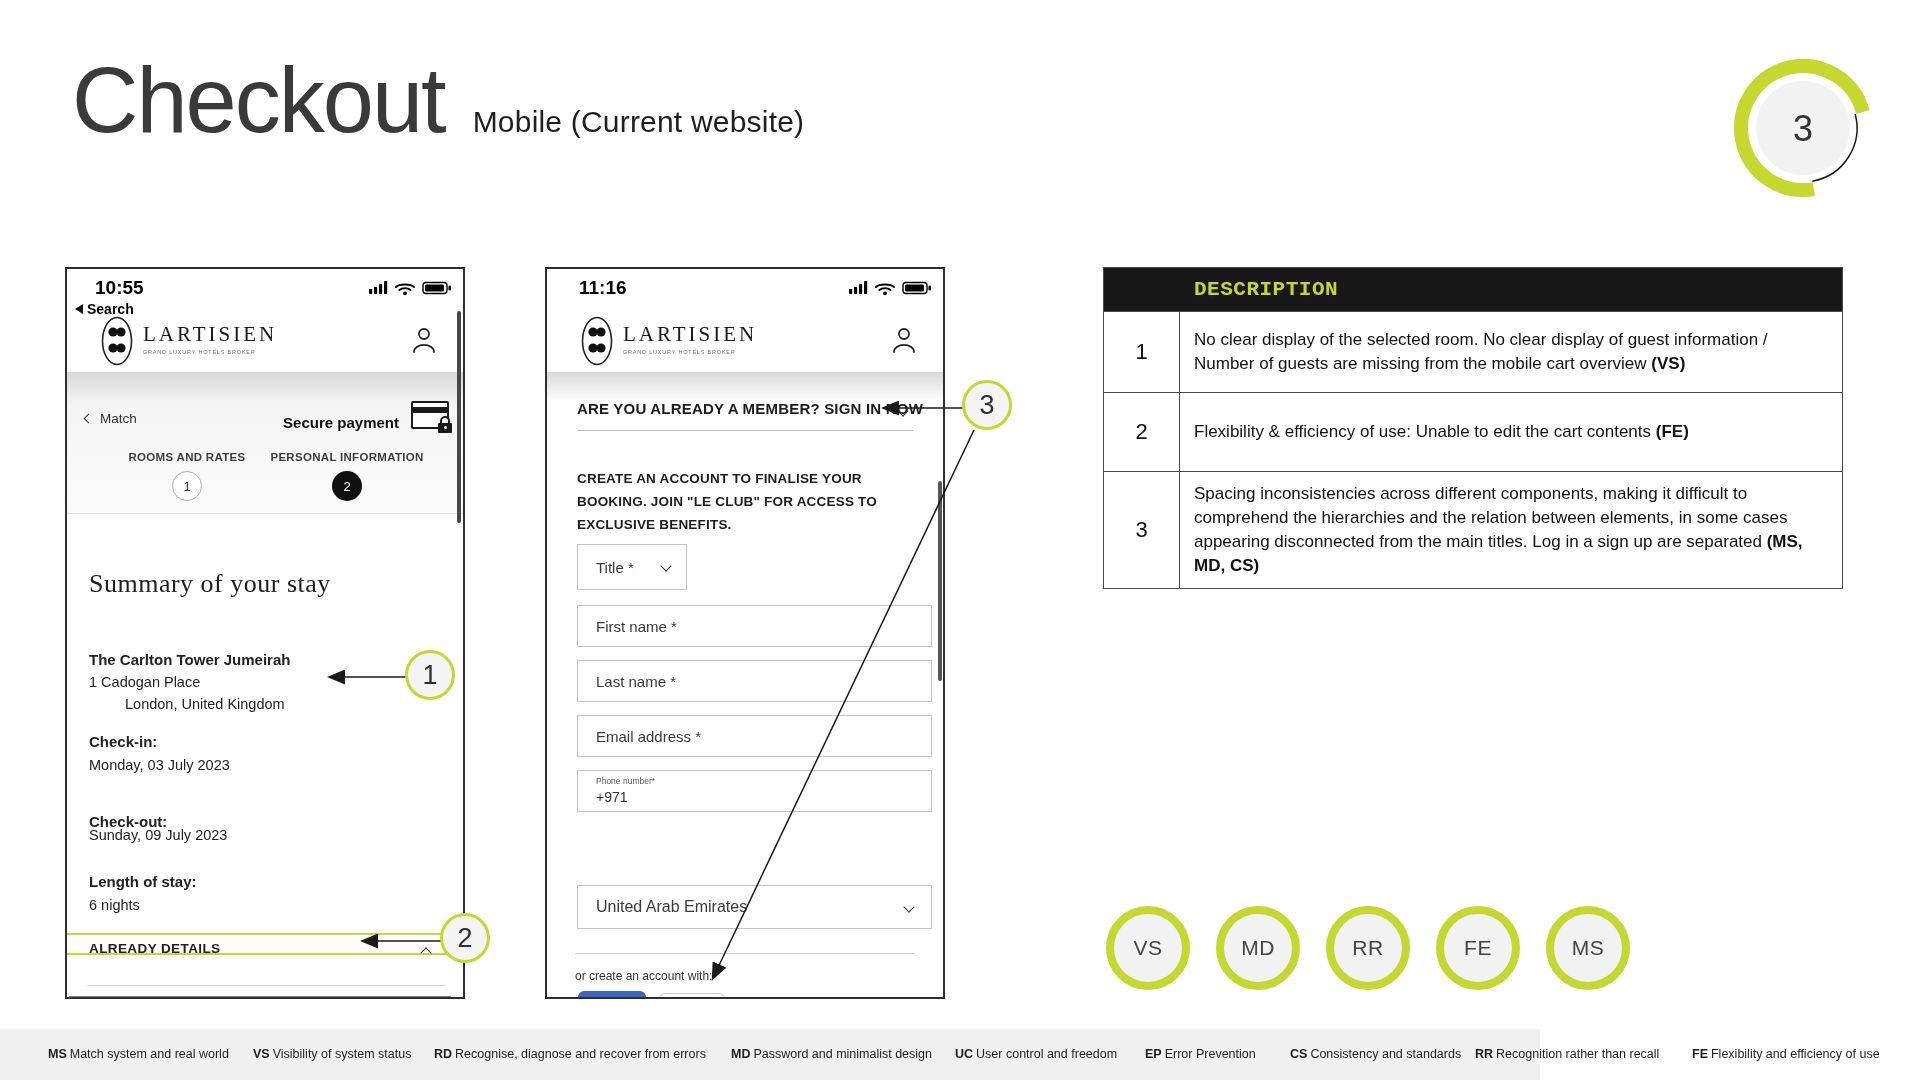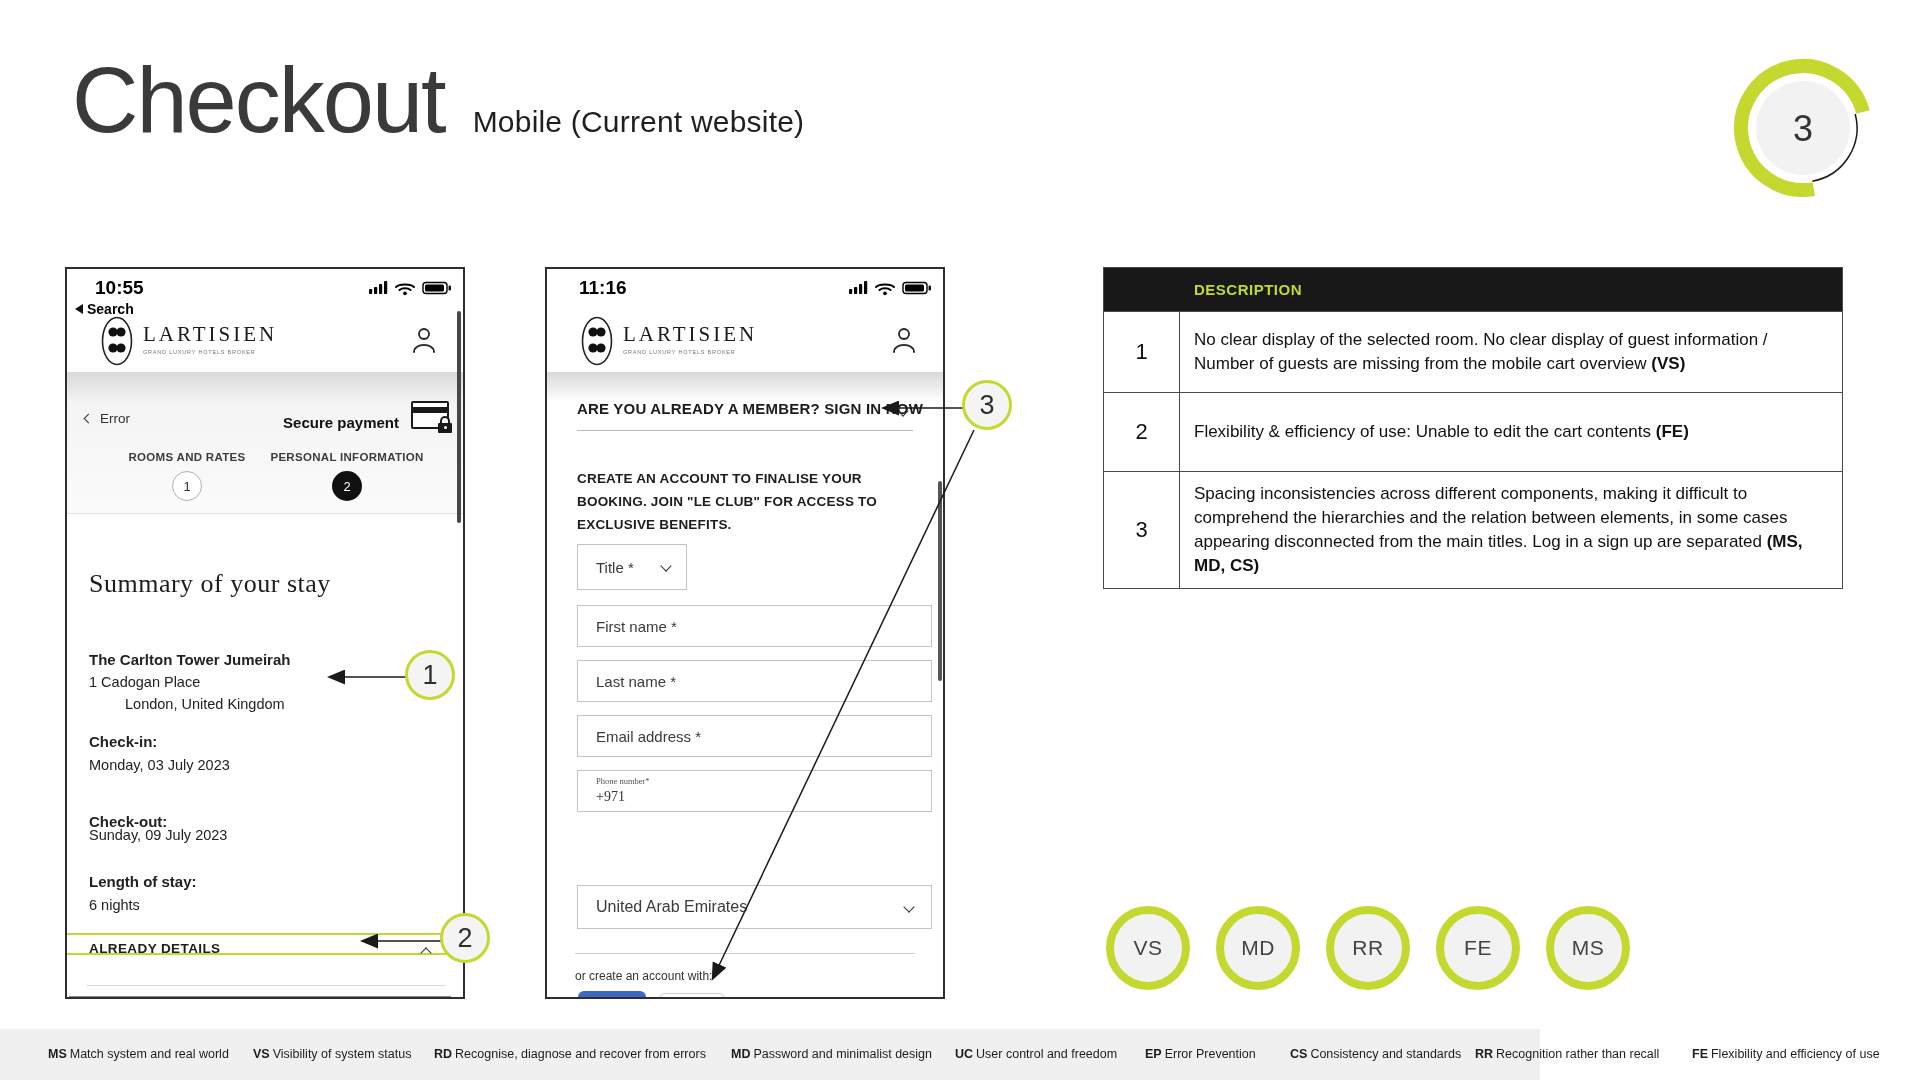--- a/index.html
+++ b/index.html
@@ -86,21 +86,21 @@
   
   .overlay { position:absolute; left:0; top:0; width:1920px; height:1080px; pointer-events:none; z-index:25; }
   .callout { position:absolute; width:50px; height:50px; border:3px solid #c4d82f; border-radius:50%; background:#f4f4f4; display:flex; align-items:center; justify-content:center; font-size:27px; color:#2f2f2f; z-index:26; }
   #callout-1 { left:405px; top:650px; }
   #callout-2 { left:440px; top:913px; }
   #callout-3 { left:962px; top:380px; }
 
   
   .desc-table { position:absolute; left:1103px; top:267px; width:740px; border:1px solid #4a4a4a; }
   .desc-header { height:43px; background:#181818; display:flex; align-items:center; }
-  .desc-header-label { color:#c4d82f; font-size:15px; font-weight:700; letter-spacing:0.5px; margin-left:90px; }
+  .desc-header-label { color:#c4d82f; font-size:21px; font-weight:700; letter-spacing:0.5px; margin-left:90px;font-family:Liberation Mono, monospace; }
   .desc-row { display:grid; grid-template-columns:76px 1fr; border-top:1px solid #4a4a4a; }
   .desc-num { display:flex; align-items:center; justify-content:center; font-size:22px; color:#111; border-right:1px solid #4a4a4a; }
   .desc-text { display:flex; align-items:center; padding:10px 14px; font-size:17px; line-height:24px; color:#111; }
   .desc-text strong { font-weight:700; }
   .row-1 { min-height:81px; } .row-2 { min-height:79px; } .row-3 { min-height:103px; }
 
   
   .badges { position:absolute; left:1106px; top:906px; display:flex; gap:26px; }
   .badge { width:84px; height:84px; border-radius:50%; border:8px solid #c4d82f; background:#f2f2f2; display:flex; align-items:center; justify-content:center; font-size:21px; color:#444; letter-spacing:0.5px; }
 
@@ -169,21 +169,21 @@
     <svg class="person-icon" width="26" height="28" viewBox="0 0 26 28">
       <circle cx="13" cy="8" r="5" stroke="#222" stroke-width="1.8" fill="none"></circle>
       <path d="M3,26 C3,16.5 23,16.5 23,26" stroke="#222" stroke-width="1.8" fill="none" stroke-linecap="round"></path>
     </svg>
   </div>
 
   <div class="grad1"></div>
 
   <div class="back-link">
     <span class="chev chev-left"></span>
-    <span>Error</span>
+    <span>Match</span>
   </div>
   <div class="secure-label">Secure payment</div>
   <div class="card-icon">
     <div class="card-stripe"></div>
     <div class="card-lock">
       <div class="lock-shackle"></div>
         <div class="lock-body"></div>
     </div>
   </div>
 
@@ -274,21 +274,21 @@
   </div>
   <div class="field" style="top:336px;">
     <span class="field-label">First name *</span>
   </div>
   <div class="field" style="top:391px;">
     <span class="field-label">Last name *</span>
   </div>
   <div class="field" style="top:446px;">
     <span class="field-label">Email address *</span>
   </div>
-  <div class="field" style="top:501px;font-family:Liberation Serif, serif;">
+  <div class="field" style="top:501px;">
     <span class="phone-small-label">Phone number*</span>
     <span class="phone-value">+971</span>
   </div>
   <div class="field" style="top:616px; height:44px;">
     <span class="field-label" style="font-size:16px;">United Arab Emirates</span>
     <span class="chev chev-down" style="right:18px; top:17px;"></span>
   </div>
 
   <div class="p2-div2"></div>
   <div class="social-text">or create an account with:</div>

